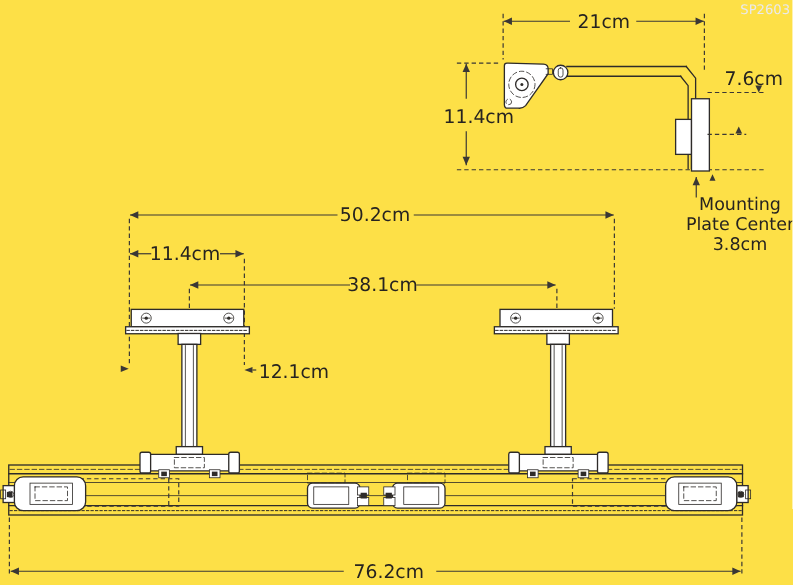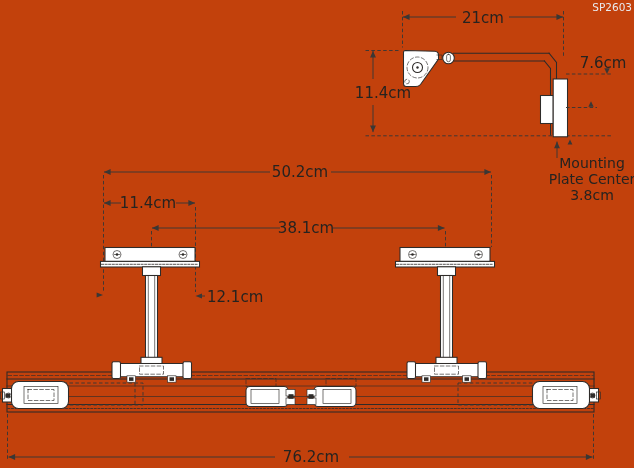--- a/index.html
+++ b/index.html
@@ -1,16 +1,16 @@
 <!DOCTYPE html>
 <html><head>
 <meta charset="utf-8">
 <style>
   html,body{margin:0;padding:0;background:#fff;}
-  .stage{position:relative;width:634px;height:468px;background:#c2410c;overflow:hidden;}
+  .stage{position:relative;width:634px;height:468px;background:#fde047;overflow:hidden;}
   svg{display:block}
   .g   {stroke:#2e2b29;stroke-width:1.05;fill:none;stroke-linecap:square;}
   .gf  {stroke:#2e2b29;stroke-width:1.05;fill:#ffffff;}
   .thin{stroke-width:0.65;}
   .dim {stroke:#3a3735;stroke-width:0.95;fill:none;}
   .dash{stroke-dasharray:3.5 2.4;}
   .fdash{stroke-dasharray:2 1.6;stroke-width:0.8;}
   .dot {stroke-dasharray:1.8 1.8;stroke-width:0.8;}
   .txt {font-family:"DejaVu Sans",sans-serif;font-size:15px;fill:#262320;}
   .txt2{font-family:"DejaVu Sans",sans-serif;font-size:14px;fill:#262320;}

